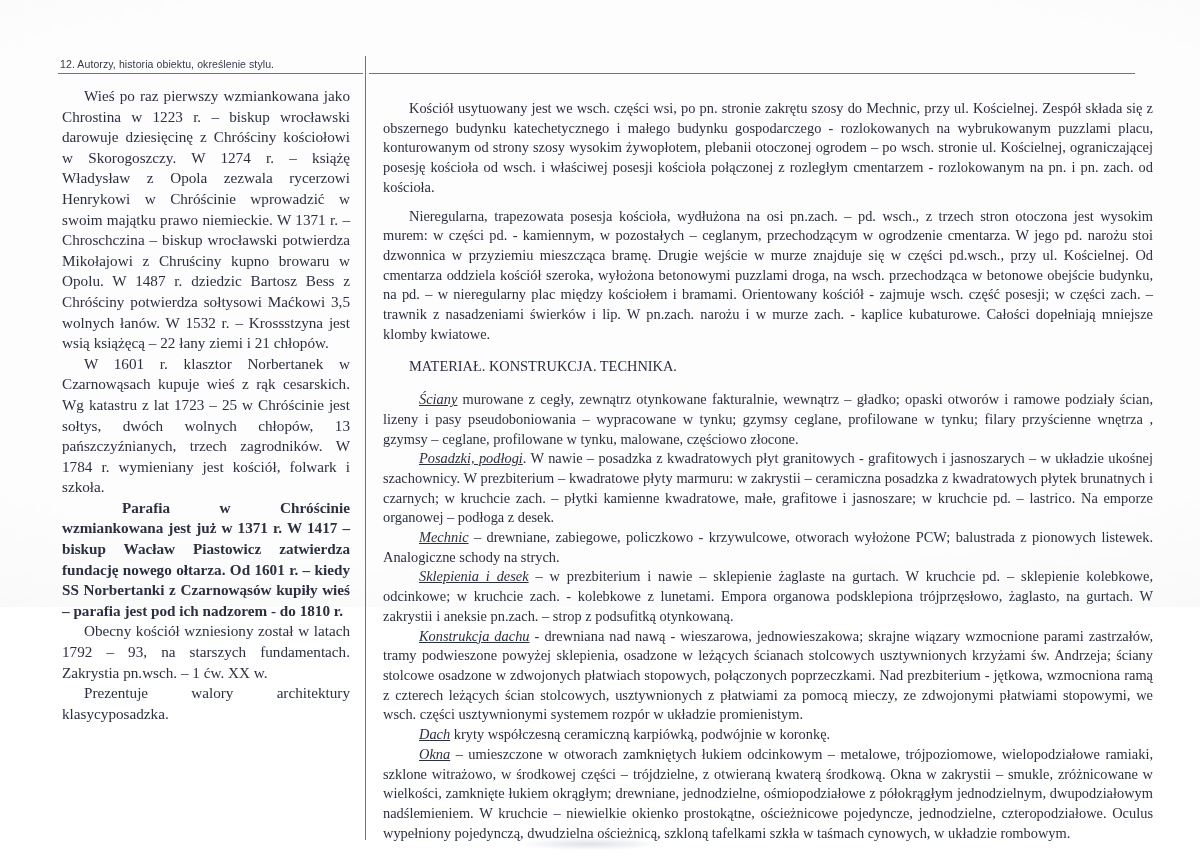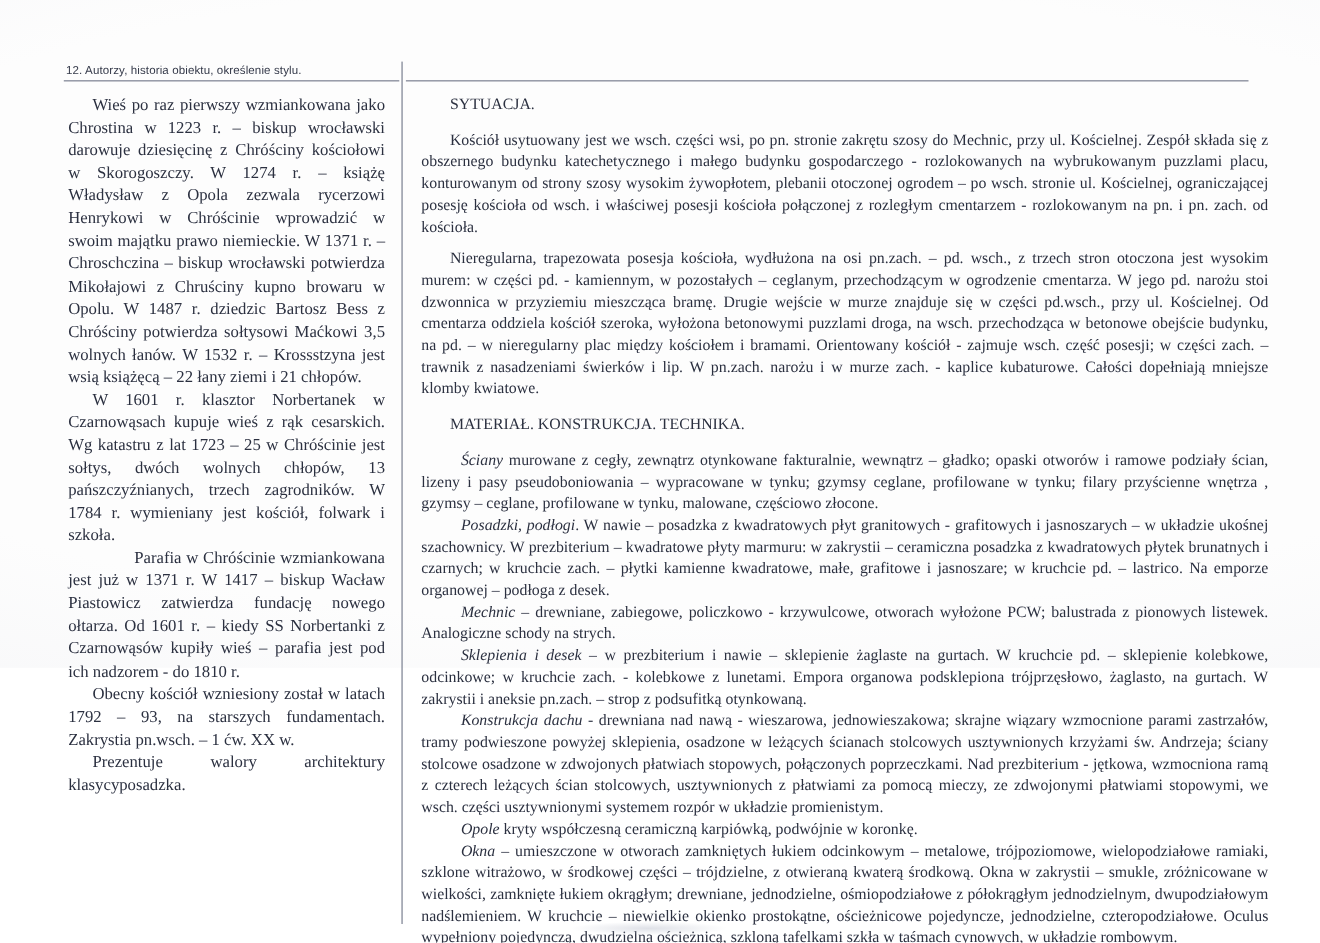--- a/index.html
+++ b/index.html
@@ -107,33 +107,33 @@
     font-size: 14.4px;
     line-height: 19.7px;
     text-align: justify;
     text-justify: inter-word;
     hyphens: none;
   }
   .col-left p, .col-right p {
     margin: 0;
   }
   .col-left p.ind { text-indent: 22px; }
-  .col-left p.ind-wide { text-indent: 60px; }
+  .col-left p.ind-wide { text-indent: 60px; font-weight: bold; }
   .col-right p.ind { text-indent: 26px; }
   .col-right p.ind-wide { text-indent: 36px; }
 
   .sect-head {
     text-indent: 26px;
     margin: 0;
     text-align: left;
   }
   .spacer-sm { height: 9px; }
   .spacer-md { height: 13px; }
 
-  .term { font-style: italic; }
+  .term { font-style: italic; text-decoration: underline; }
 </style>
 </head>
 <body>
 
 <div class="page">
 
   <div class="paper-tone"></div>
 
   <div class="hdr">
     <span class="hdr-left">12. Autorzy, historia obiektu, określenie stylu.</span>
@@ -145,42 +145,41 @@
   <div class="col-left">
     <p class="ind">Wieś po raz pierwszy wzmiankowana jako Chrostina w 1223 r. – biskup wrocławski darowuje dziesięcinę z Chróściny kościołowi w Skorogoszczy.  W 1274 r. – książę Włady­sław z Opola zezwala rycerzowi  Henrykowi w Chróścinie wprowadzić w swoim majątku prawo niemieckie.  W 1371 r. – Chroschczina – biskup wrocławski potwierdza Mikołajowi z Chruściny kupno browaru w Opolu. W 1487 r. dziedzic Bartosz Bess z Chróściny potwierdza  sołtysowi Maćkowi 3,5 wolnych łanów.   W 1532 r.  –  Krossstzyna jest wsią książęcą – 22 łany ziemi i 21 chłopów.</p>
     <p class="ind">W 1601 r. klasztor Norbertanek w Czar­nowąsach kupuje wieś z rąk cesarskich. Wg katastru z lat 1723 – 25  w Chróścinie jest sołtys,  dwóch wolnych chłopów,  13 pańszczyźnianych, trzech zagrodników.   W 1784 r. wymieniany jest kościół, folwark i szkoła.</p>
     <p class="ind-wide">Parafia w Chróścinie wzmiankowana jest już w 1371 r.  W 1417 – biskup Wacław Piastowicz  zatwierdza  fundację  nowego ołtarza.  Od 1601 r. – kiedy SS Norbertanki z Czarnowąsów kupiły wieś – parafia jest pod ich nadzorem - do 1810 r.</p>
     <p class="ind">Obecny kościół wzniesiony został w latach 1792 – 93, na starszych fundamentach. Za­krystia pn.wsch. – 1 ćw. XX w.</p>
     <p class="ind">Prezentuje  walory  architektury  klasycy­posadzka.</p>
   </div>
 
   <div class="col-right">
 
-    <p class="sect-head">SYTUACJA.</p>
     <div class="spacer-md"></div>
 
     <p class="ind">Kościół usytuowany jest we wsch. części wsi, po pn. stronie zakrętu szosy  do Mechnic,  przy ul. Kościelnej.  Zespół składa się z obszernego budynku katechetycznego i  małego budynku gospodarczego -  rozlokowanych na wybrukowanym puzzlami placu, konturowanym od strony szosy wysokim żywopłotem, plebanii otoczonej ogrodem – po wsch. stronie ul. Kościelnej, ograniczającej posesję kościoła od wsch. i właściwej posesji kościoła połączonej z rozległym cmentarzem - roz­lokowanym na pn. i pn. zach. od kościoła.</p>
     <div class="spacer-sm"></div>
     <p class="ind">Nieregularna, trapezowata posesja kościoła, wydłużona na osi pn.zach. – pd. wsch.,  z trzech stron  otoczona jest wyso­kim murem: w części pd. -  kamiennym, w pozostałych  – ceglanym, przechodzącym w ogrodzenie cmentarza.  W  jego pd. narożu  stoi  dzwonnica w przyziemiu mieszcząca bramę. Drugie wejście w murze znajduje się w części pd.wsch., przy ul. Kościelnej.  Od cmentarza oddziela kościół  szeroka, wyłożona betonowymi puzzlami droga, na wsch. przechodząca w beto­nowe obejście budynku, na pd. – w nieregularny plac między kościołem i bramami. Orientowany kościół  - zajmuje  wsch. część posesji; w części zach. – trawnik z nasadzeniami świerków  i lip. W pn.zach. narożu i w murze zach. - kaplice kubatu­rowe.  Całości dopełniają mniejsze klomby kwiatowe.</p>
 
     <div class="spacer-md"></div>
     <p class="sect-head">MATERIAŁ. KONSTRUKCJA. TECHNIKA.</p>
     <div class="spacer-md"></div>
 
     <p class="ind-wide"><span class="term">Ściany</span><span> murowane z cegły, zewnątrz otynkowane fakturalnie, wewnątrz – gładko;  opaski otworów i ramowe podziały ścian, lizeny i pasy pseudoboniowania – wypracowane w tynku; gzymsy ceglane, profilowane w tynku; filary przyścienne wnętrza , gzymsy – ceglane, profilowane w tynku, malowane, częściowo złocone.</span></p>
 
     <p class="ind-wide"><span class="term">Posadzki, podłogi</span><span>. W nawie – posadzka z kwadratowych płyt granitowych - grafitowych i jasnoszarych – w układzie ukośnej szachownicy. W prezbiterium – kwadratowe płyty marmuru: w zakrystii – ceramiczna posadzka z kwadratowych płytek brunatnych i czarnych;  w kruchcie zach. – płytki kamienne kwadratowe, małe, grafitowe i jasnoszare; w kruchcie pd. – lastrico.  Na emporze organowej – podłoga z desek.</span></p>
 
     <p class="ind-wide"><span class="term">Mechnic</span><span> – drewniane, zabiegowe, policzkowo - krzywulcowe, otworach wyłożone PCW; balustrada z pionowych listewek. Analogiczne schody na strych.</span></p>
 
     <p class="ind-wide"><span class="term">Sklepienia i desek</span><span> – w prezbiterium i nawie – sklepienie żaglaste na gurtach. W kruchcie pd. – sklepienie kolebkowe, odcinkowe; w kruchcie zach. - kolebkowe z lunetami. Empora organowa podsklepiona trójprzęsłowo, żaglasto, na gurtach. W zakrystii i aneksie pn.zach. – strop z podsufitką otynkowaną.</span></p>
 
     <p class="ind-wide"><span class="term">Konstrukcja dachu</span><span>  - drewniana nad nawą - wieszarowa,  jednowieszakowa; skrajne wiązary wzmocnione parami za­strzałów, tramy podwieszone powyżej sklepienia, osadzone w leżących ścianach stolcowych usztywnionych krzyżami św. Andrzeja; ściany stolcowe osadzone w zdwojonych  płatwiach stopowych, połączonych poprzeczkami.  Nad prezbiterium - jętkowa, wzmocniona ramą z czterech leżących ścian stolcowych, usztywnionych z płatwiami za pomocą mieczy, ze zdwo­jonymi płatwiami stopowymi, we wsch. części  usztywnionymi systemem rozpór w układzie promienistym.</span></p>
 
-    <p class="ind-wide"><span class="term">Opole</span><span> kryty współczesną ceramiczną karpiówką, podwójnie w koronkę.</span></p>
+    <p class="ind-wide"><span class="term">Dach</span><span> kryty współczesną ceramiczną karpiówką, podwójnie w koronkę.</span></p>
 
     <p class="ind-wide"><span class="term">Okna</span><span> – umieszczone w otworach zamkniętych łukiem odcinkowym –  metalowe, trójpoziomowe, wielopodziałowe ra­miaki, szklone witrażowo, w środkowej części – trójdzielne, z otwieraną kwaterą środkową. Okna w zakrystii – smukle, zróżnicowane w wielkości, zamknięte łukiem okrągłym; drewniane, jednodzielne, ośmiopodziałowe z półokrągłym jedno­dzielnym, dwupodziałowym  nadślemieniem. W kruchcie – niewielkie okienko prostokątne, ościeżnicowe pojedyncze, jed­nodzielne, czteropodziałowe. Oculus wypełniony pojedynczą, dwudzielna ościeżnicą, szkloną tafelkami szkła w taśmach cynowych, w układzie rombowym.</span></p>
 
   </div>
 
   <div class="scan-smudge"></div>
 
 </div>
 
 </body></html>

